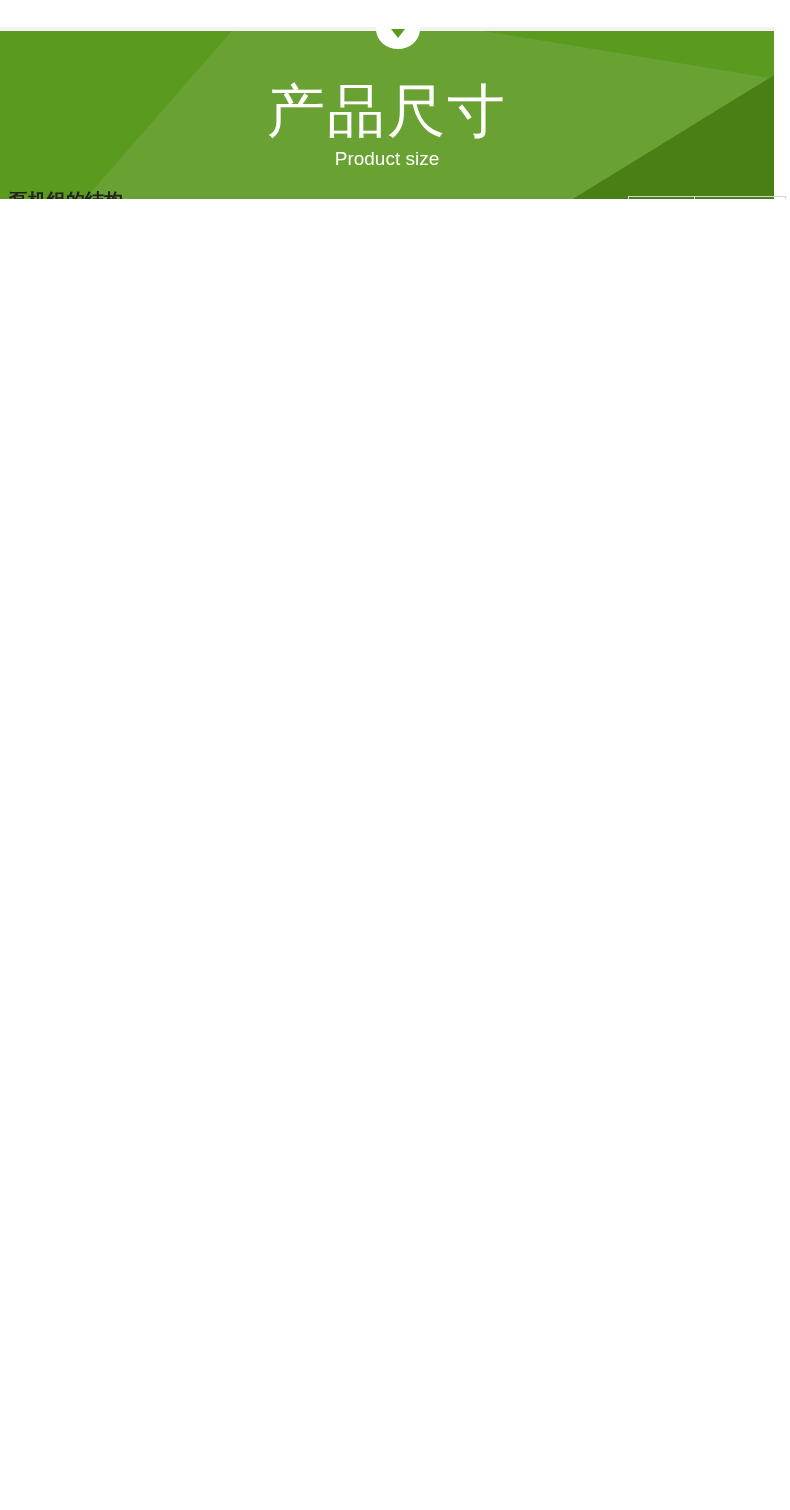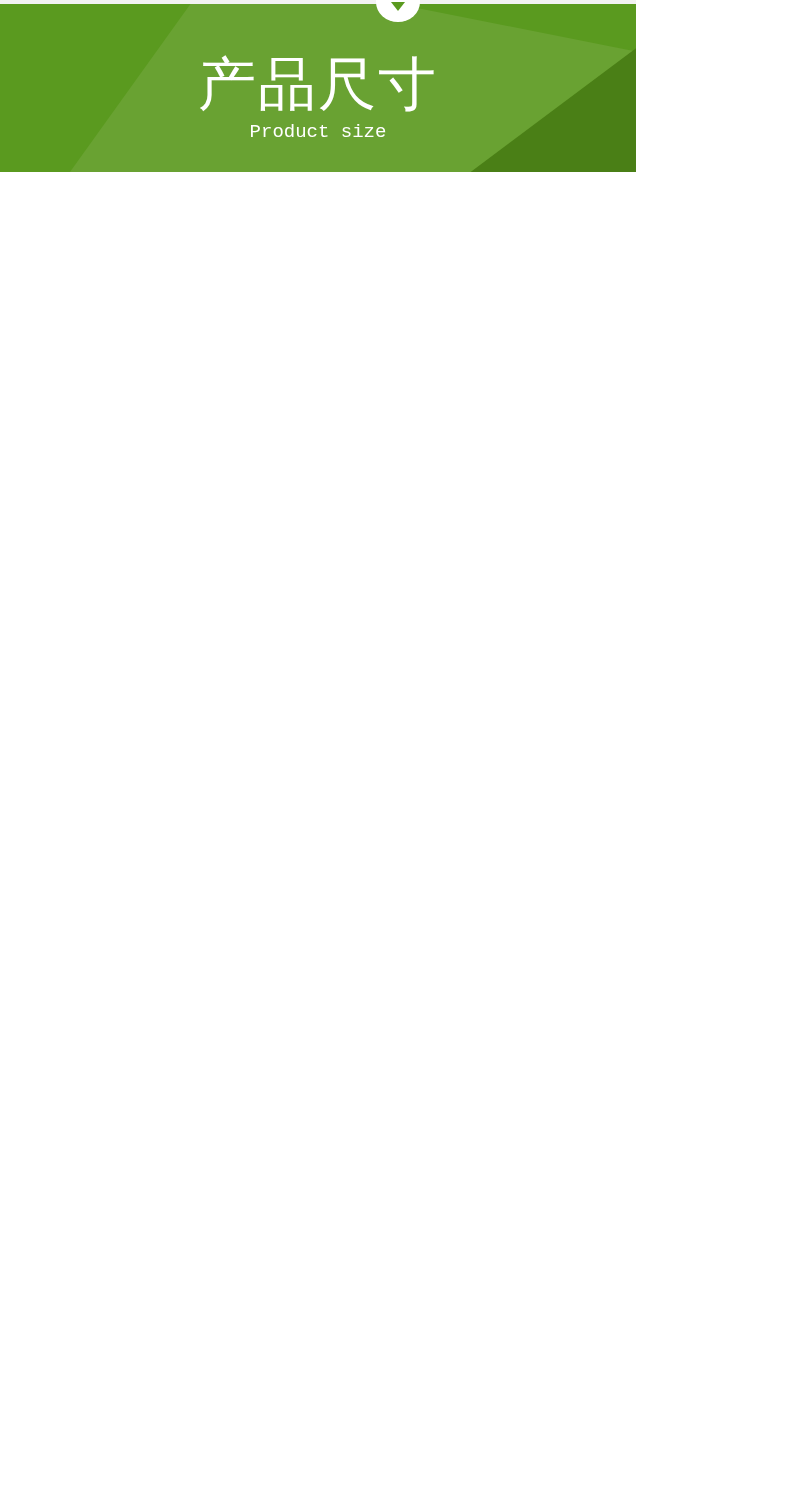--- a/index.html
+++ b/index.html
@@ -1,33 +1,33 @@
 <!DOCTYPE html>
 <html><head>
 <meta charset="utf-8">
 <style>
   * { box-sizing: border-box; margin: 0; padding: 0; }
   html, body { width: 790px; background: #ffffff; }
   body { font-family: "DejaVu Sans", "Liberation Sans", sans-serif; color: #333; position: relative; overflow-x: hidden; }
 
   
-  .banner { position: relative; width: 636px; height: 172px; background: #5a9a1f; overflow: hidden; }
+  .banner { position: relative; width: 774px; height: 172px; background: #5a9a1f; overflow: hidden; margin-top: 27px; }
   .banner .topbar { position: absolute; left: 0; top: 0; width: 100%; height: 4px; background: #f2f2f2; }
   .banner .poly1 { position: absolute; left: 0; top: 0; width: 100%; height: 100%;
     background: #69a232; clip-path: polygon(30% 2%, 62% 2%, 100% 30%, 100% 100%, 11% 100%); }
   .banner .poly2 { position: absolute; left: 0; top: 0; width: 100%; height: 100%;
     background: #4a7f16; clip-path: polygon(100% 28%, 100% 100%, 74% 100%); }
   .banner .arrow-circle { position: absolute; left: 376px; top: -18px; width: 44px; height: 40px;
     border-radius: 50%; background: #ffffff; }
   .banner .arrow-circle::after { content: ""; position: absolute; left: 15px; top: 20px;
     border-left: 7px solid transparent; border-right: 7px solid transparent; border-top: 9px solid #5a9a1f; }
   .banner .title-cn { position: absolute; left: 0; right: 0; top: 52px; text-align: center;
     color: #fff; font-size: 58px; font-weight: 300; letter-spacing: 2px; line-height: 64px; }
   .banner .title-en { position: absolute; left: 0; right: 0; top: 120px; text-align: center;
-    color: #fff; font-size: 19px; font-family: Liberation Mono, monospace; line-height: 24px; }
+    color: #fff; font-size: 19px; font-family: Liberation Sans, sans-serif; line-height: 24px; }
   .h1 { position: absolute; left: 9px; top: 188px; font-size: 19px; font-weight: bold; color: #222; }
   .h2 { position: absolute; left: 9px; top: 224px; font-size: 14px; font-weight: bold; color: #222; }
   .notes { position: absolute; left: 9px; top: 252px; list-style: none; }
   .notes li { font-size: 12px; line-height: 19px; color: #444; }
 
   .legend { position: absolute; left: 628px; top: 196px; border-collapse: collapse; width: 158px; }
   .legend td { border: 1px solid #d6d6d6; text-align: center; font-size: 12px; height: 25.5px; color: #333; }
   .legend td:first-child { width: 66px; }
 
   .drawing { position: absolute; left: 0; top: 335px; width: 790px; height: 280px; }

